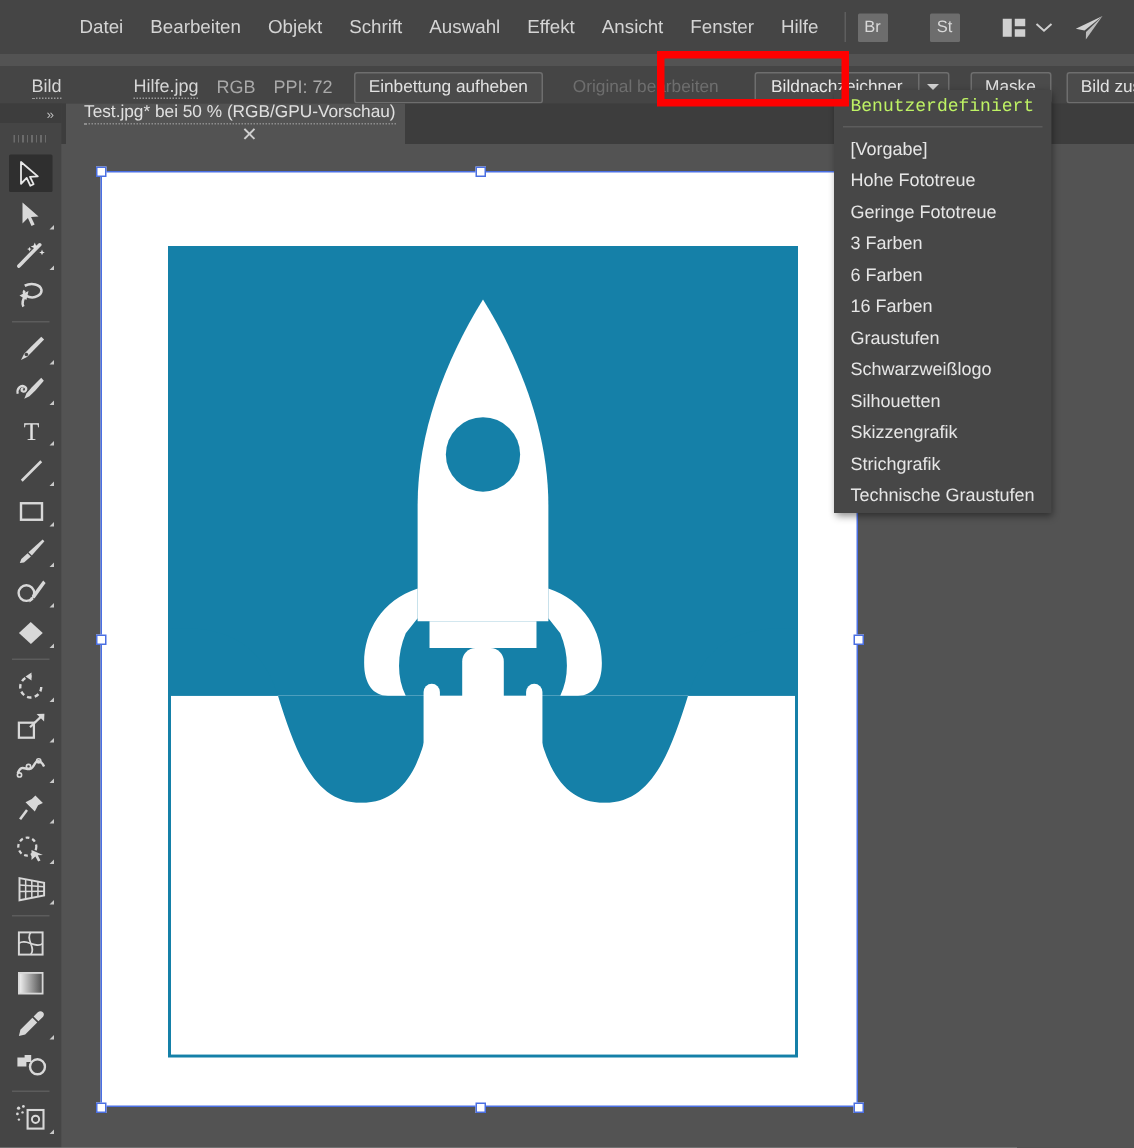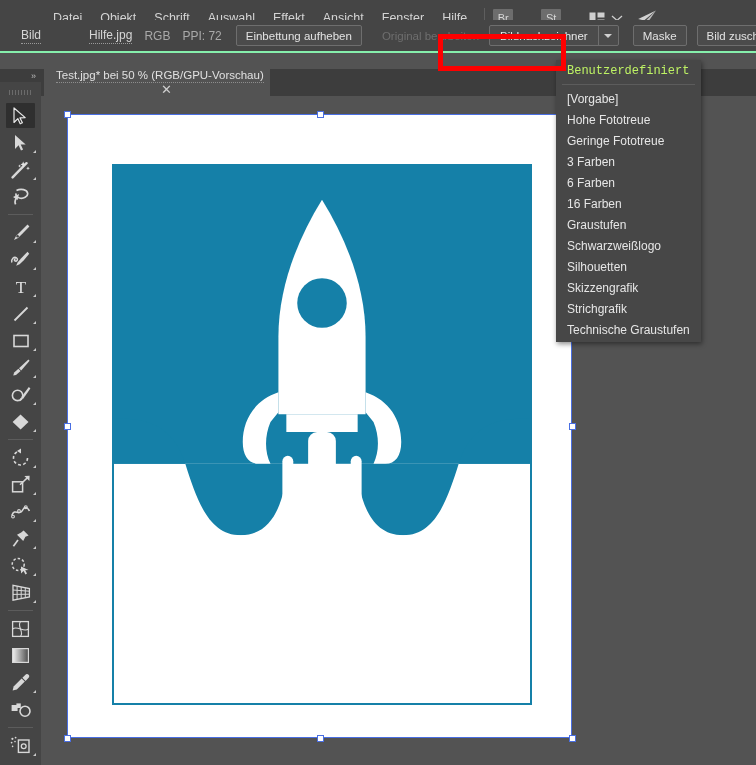--- a/index.html
+++ b/index.html
@@ -36,24 +36,24 @@
   }
   .mb-chip {
     width: 20px; height: 19px; background: #6d6d6d; color: #d8d8d8;
     font-size: 11px; display: flex; align-items: center; justify-content: center;
     margin-right: 28px; border-radius: 1px; cursor: default;
   }
   .mb-icon { display: flex; align-items: center; justify-content: center; cursor: default; }
 
   
   #optionsbar {
-    position: absolute; left: 0; top: 20px; width: 756px; height: 33px;
+    position: absolute; left: 0; top: 44px; width: 756px; height: 33px;
     background: #454545;
     display: flex; align-items: center;
-    border-bottom: 2px solid #86efac;
+    border-bottom: 5px solid #86efac;
   }
   .grip {
     width: 9px; height: 20px; margin-left: 5px; margin-right: 6px;
     background: repeating-linear-gradient(to right,#6b6b6b 0 1px,transparent 1px 3px);
     cursor: move;
   }
   .ob-label {
     color: #d6d6d6; font-size: 12px; white-space: nowrap;
   }
   .ob-dotted {
@@ -199,20 +199,23 @@
 <div id="app">
 
   <div id="menubar">
     <div id="app-logo">
       <span></span>
     </div>
     <div class="menu-item">
         <span>Datei</span>
       </div>
     <div class="menu-item">
+        <span>Bearbeiten</span>
+      </div>
+    <div class="menu-item">
         <span>Objekt</span>
       </div>
     <div class="menu-item">
         <span>Schrift</span>
       </div>
     <div class="menu-item">
         <span>Auswahl</span>
       </div>
     <div class="menu-item">
         <span>Effekt</span>
@@ -267,21 +270,21 @@
     <div class="ob-label" style="color:#a9a9a9;margin-left:12px;">PPI: 72</div>
 
     <div class="ob-btn" style="margin-left:14px;">
       <span>Einbettung aufheben</span>
     </div>
 
     <div class="ob-btn disabled" style="margin-left:10px;">
       <span>Original bearbeiten</span>
     </div>
 
-    <div class="ob-split" style="">
+    <div class="ob-split" style="margin-left:14px;">
       <div class="lbl">Bildnachzeichner</div>
       <div class="car">
           <span class="caret"></span>
         </div>
     </div>
 
     <div class="ob-btn" style="margin-left:14px;">
       <span>Maske</span>
     </div>
 

